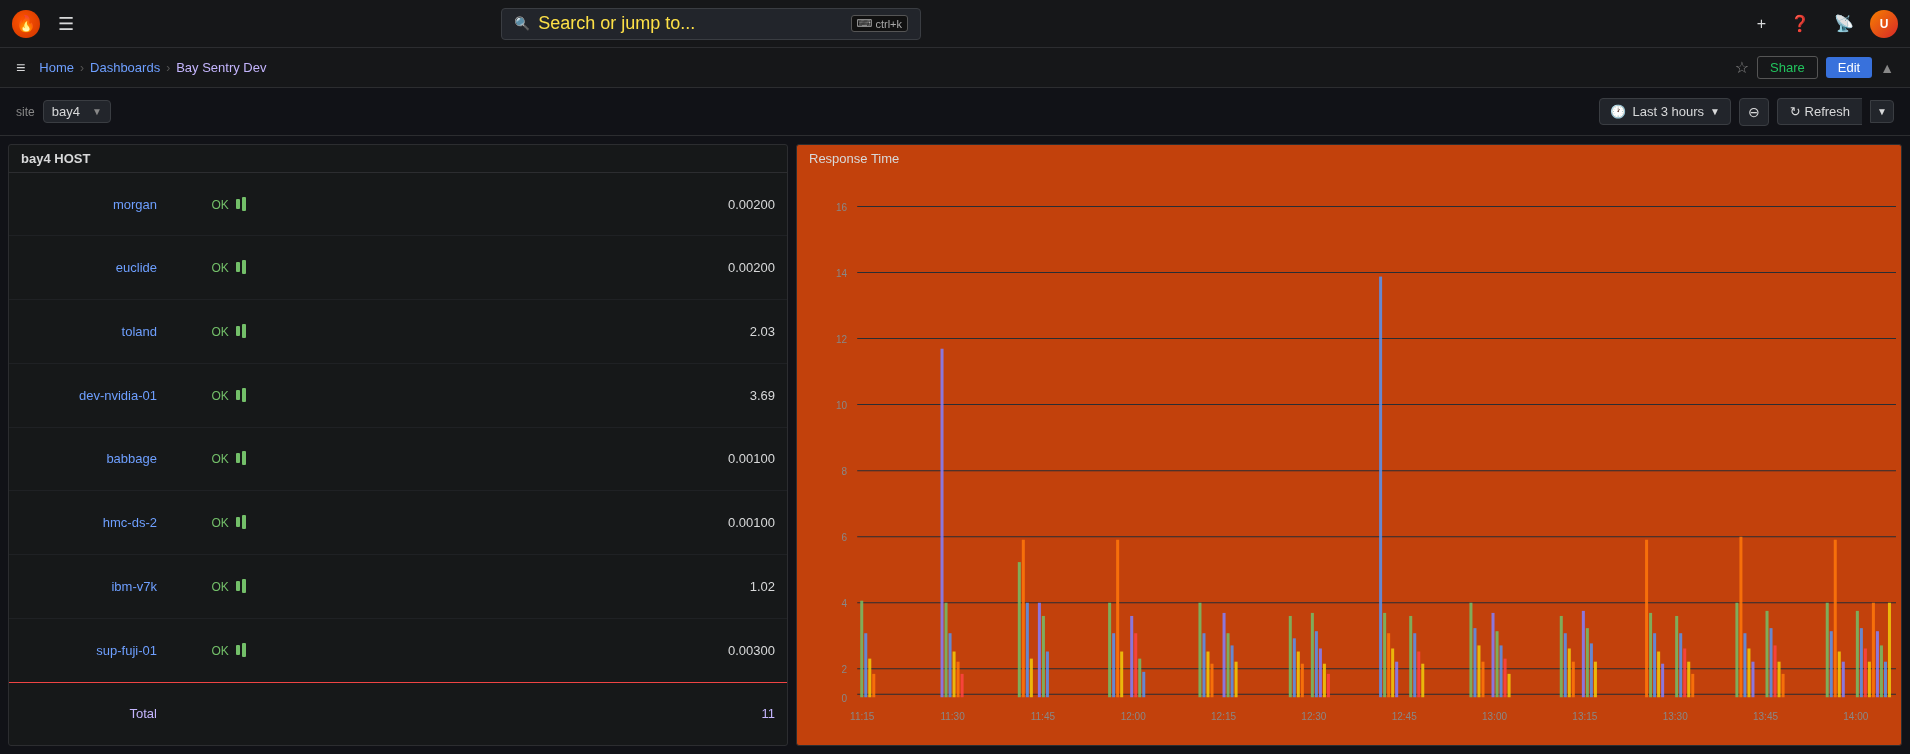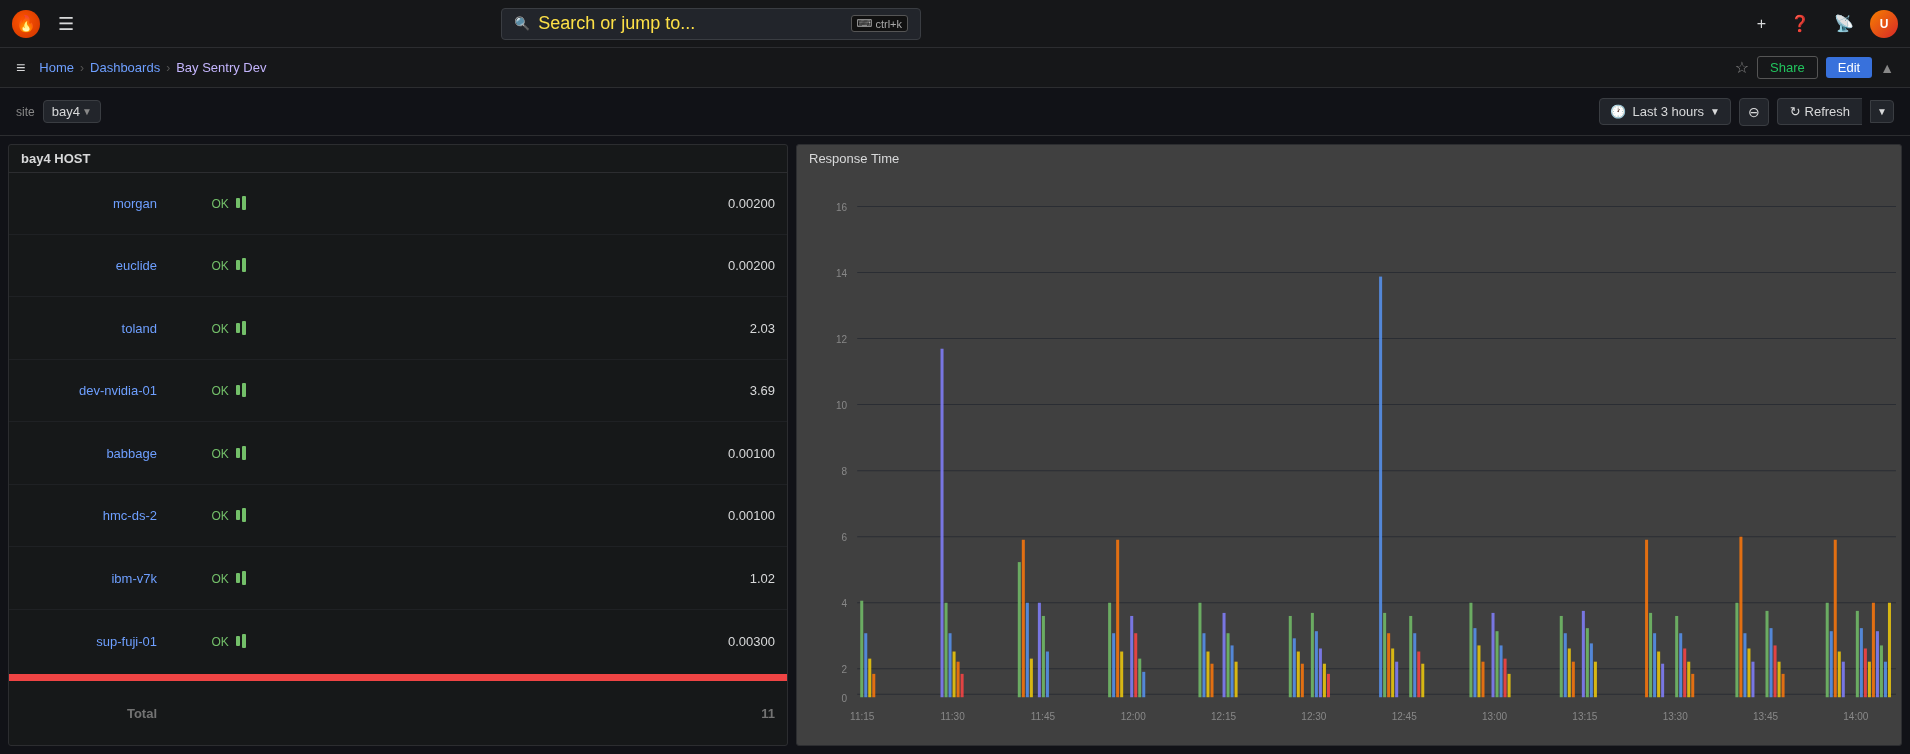--- a/index.html
+++ b/index.html
@@ -111,21 +111,21 @@
     .toolbar {
       display: flex;
       align-items: center;
       height: 48px;
       padding: 0 16px;
       border-bottom: 1px solid #2c2d30;
       gap: 8px;
     }
     .filter-label { color: #888; font-size: 12px; text-align: right; }
     .filter-dropdown {
-      display: flex; align-items: center; gap: 2px;
+      display: flex; align-items: center; gap: 12px;
       background: #22252b; border: 1px solid #3a3d42; border-radius: 4px;
       padding: 3px 8px; cursor: pointer; font-size: 13px;
     }
     .filter-dropdown .chevron { color: #888; font-size: 10px; }
     .toolbar-right {
       margin-left: auto;
       display: flex; align-items: center; gap: 8px;
     }
     .time-range-btn {
       display: flex; align-items: center; gap: 6px;
@@ -207,29 +207,29 @@
       border-radius: 1px;
     }
     .bar-icon.bar1 { height: 10px; background: #73bf69; }
     .bar-icon.bar2 { height: 14px; background: #73bf69; }
     .value-col {
       text-align: right;
       color: #d8d9da;
       padding-right: 16px;
     }
     .total-row td {
-      color: #737373;
-      font-weight: 700;
-      border-top: 7px solid #ef4444;
+      color: #c4b5fd;
+      font-weight: 400;
+      border-top: 1px solid #ef4444;
     }
 
     
     .chart-panel {
       flex: 1;
-      background: #404040;
+      background: #c2410c;
       border: 1px solid #2c2d30;
       margin: 8px 8px 8px 4px;
       border-radius: 3px;
       overflow: hidden;
       display: flex; flex-direction: column;
     }
     .chart-title {
       padding: 6px 12px;
       font-size: 13px;
       font-weight: 500;

